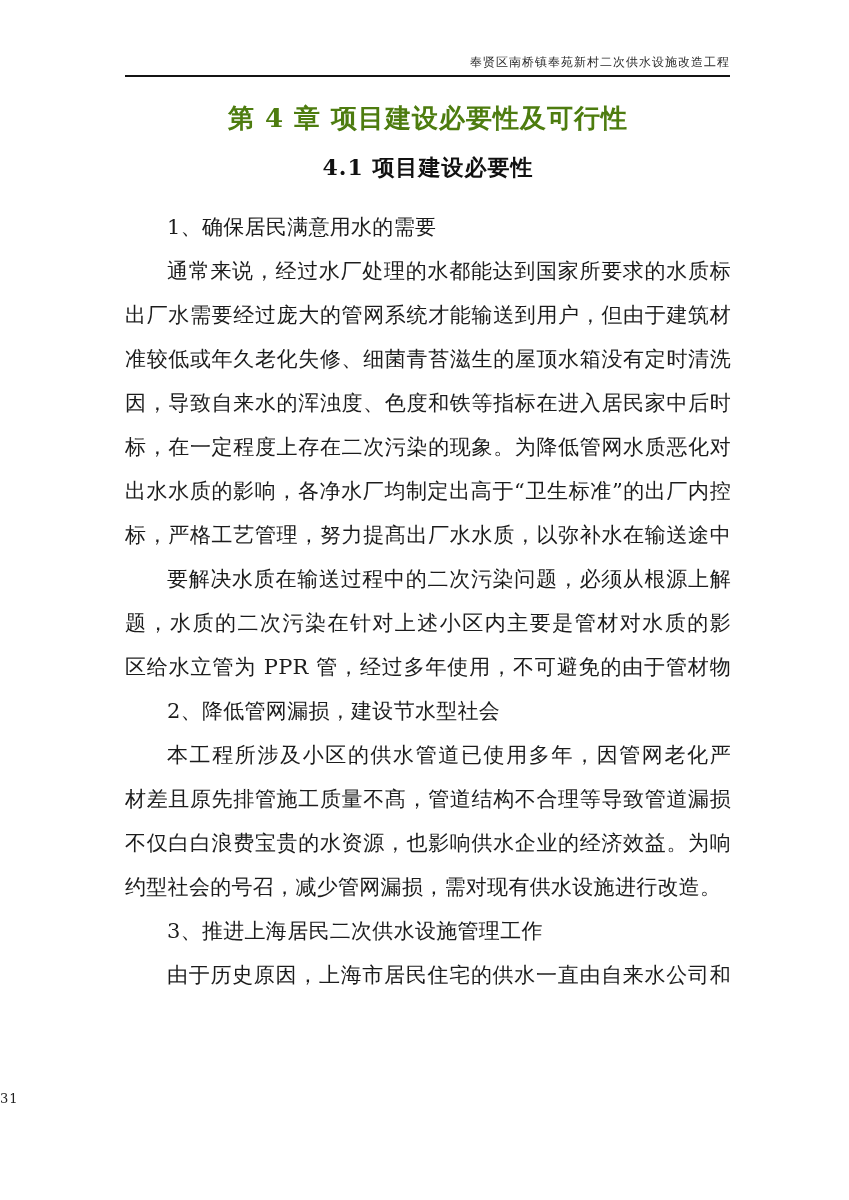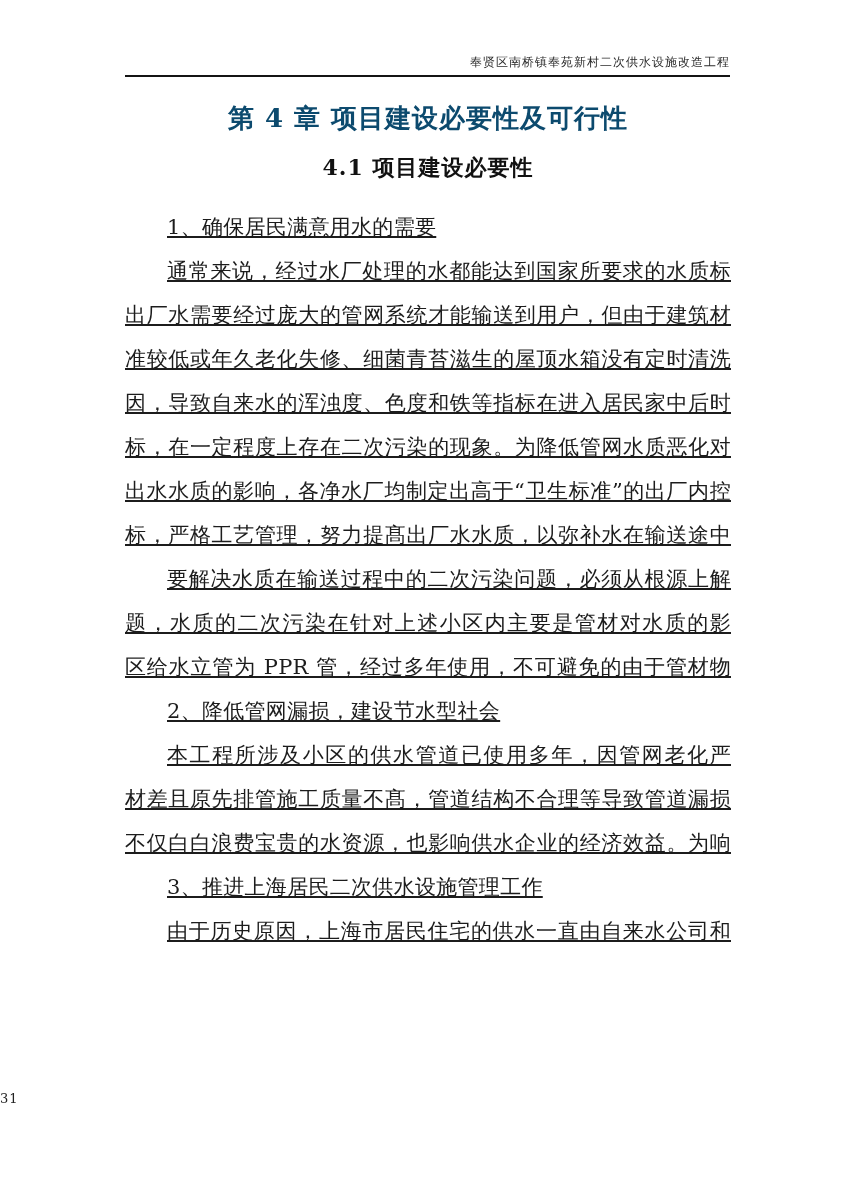--- a/index.html
+++ b/index.html
@@ -33,21 +33,21 @@
     border-bottom: 2px solid #141414;
   }
   
   .chapter-title {
     margin: 24px 113px 0 125px;
     text-align: center;
     font-size: 26px;
     font-weight: bold;
     letter-spacing: 1px;
     line-height: 34px;
-    color: #0c4a6e;
+    color: #4d7c0f;
   }
   .section-heading {
     margin: 16px 113px 0 125px;
     text-align: center;
     font-size: 22px;
     font-weight: bold;
     letter-spacing: 1px;
     line-height: 32px;
     color: #111111;
   }
@@ -59,21 +59,20 @@
   .para {
     margin: 0;
   }
   .line {
     height: 44px;
     line-height: 44px;
     overflow: hidden;
     text-align: justify;
     color: #1c1c1c;
     letter-spacing: 0.3px;
-    text-decoration: underline;
   }
   .line.just {
     text-align-last: justify;
   }
   .line.indent {
     padding-left: 42px;
   }
   
   .footer {
     position: absolute;
@@ -120,20 +119,21 @@
         <div class="line just">题，水质的二次污染在针对上述小区内主要是管材对水质的影响，小</div>
         <div class="line just">区给水立管为 PPR 管，经过多年使用，不可避免的由于管材物理性</div>
       </div>
       <div class="para">
         <div class="line indent">2、降低管网漏损，建设节水型社会</div>
       </div>
       <div class="para">
         <div class="line indent just">本工程所涉及小区的供水管道已使用多年，因管网老化严重，管</div>
         <div class="line just">材差且原先排管施工质量不髙，管道结构不合理等导致管道漏损较大，</div>
         <div class="line just">不仅白白浪费宝贵的水资源，也影响供水企业的经济效益。为响应节</div>
+        <div class="line">约型社会的号召，减少管网漏损，需对现有供水设施进行改造。</div>
       </div>
       <div class="para">
         <div class="line indent">3、推进上海居民二次供水设施管理工作</div>
       </div>
       <div class="para">
         <div class="line indent just">由于历史原因，上海市居民住宅的供水一直由自来水公司和房管</div>
       </div>
     </div>
 
   <div class="footer">

